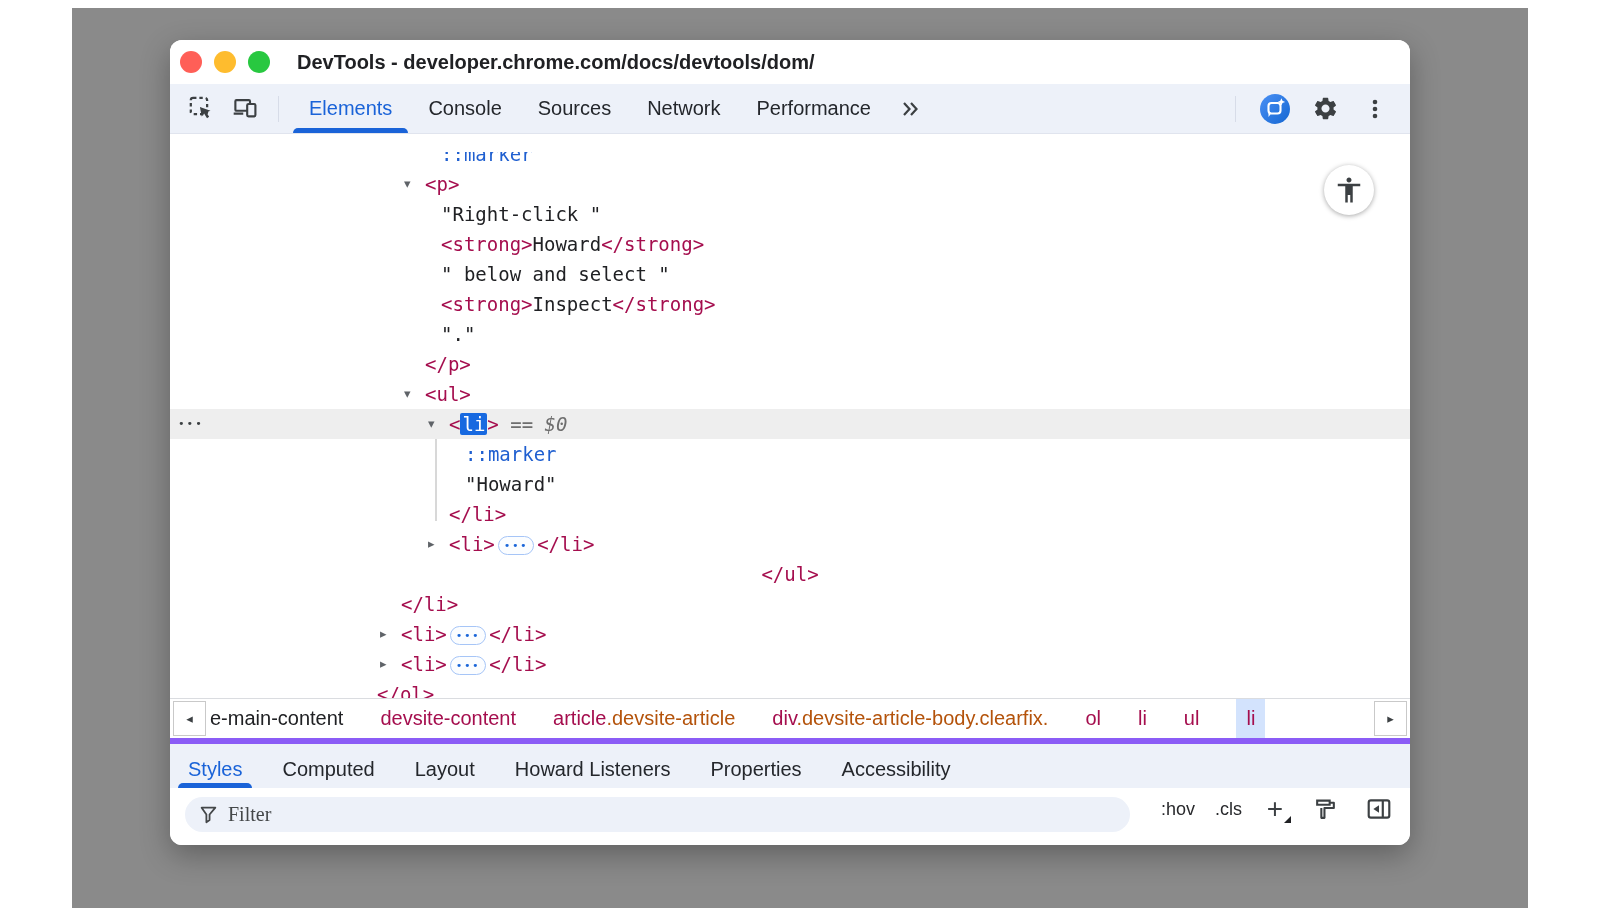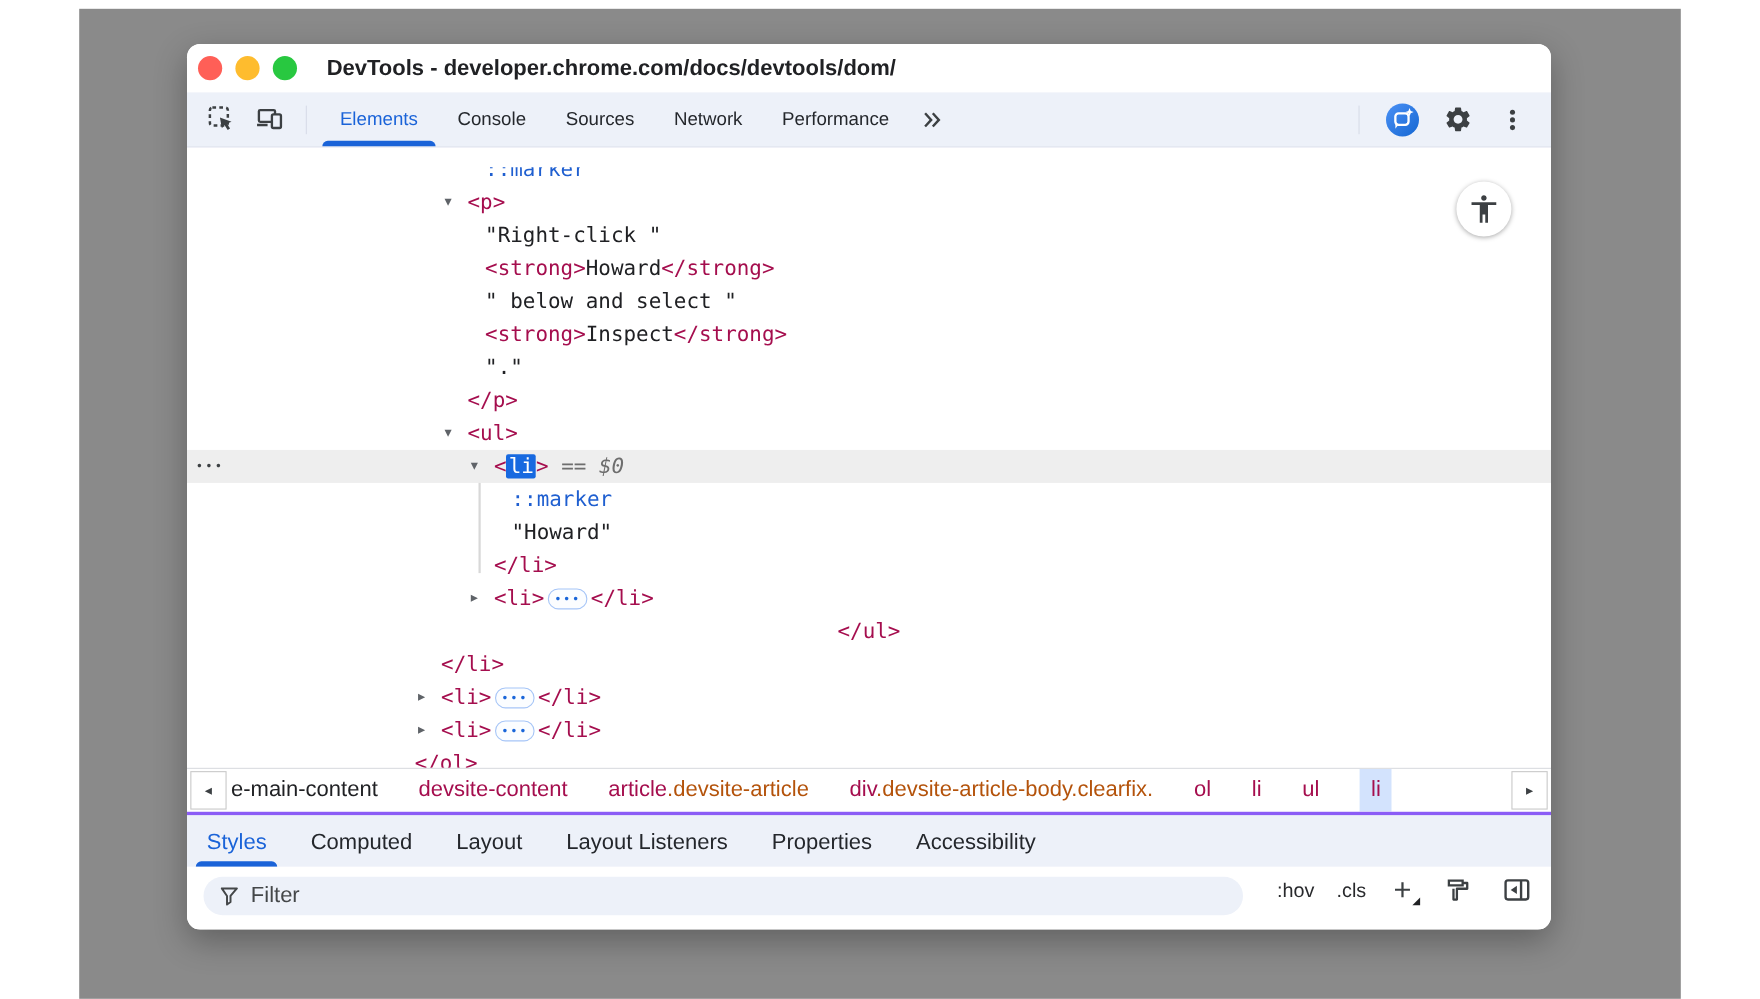--- a/index.html
+++ b/index.html
@@ -20,21 +20,21 @@
   .win-title { position:absolute; left:127px; top:0; line-height:44px; font-size:20px;
                font-weight:700; color:#202124; white-space:nowrap; }
 
   
   .toolbar { position:absolute; top:44px; left:0; right:0; height:50px; background:#edf1f9;
              border-bottom:1px solid #e0e4ee; display:flex; align-items:center; }
   .icon-btn { display:flex; align-items:center; justify-content:center; width:34px; height:34px; flex:0 0 auto; }
   .tb-left { display:flex; align-items:center; gap:10px; padding-left:14px; }
   .v-div { width:1px; height:26px; background:#d7dce8; margin:0 6px; flex:0 0 auto; }
   .tabs { display:flex; align-items:stretch; height:100%; margin-left:6px; }
-  .tab { position:relative; padding:0 18px; line-height:49px; font-size:17px; color:#24272c;
+  .tab { position:relative; padding:0 18px; line-height:49px; font-size:20px; color:#24272c;
          white-space:nowrap; }
   .tab.active { color:#1a63d8; }
   .tab.active::after { content:""; position:absolute; left:2px; right:2px; bottom:0; height:5px;
                        background:#1a63d8; border-radius:5px 5px 0 0; }
   .tb-spacer { flex:1; }
   .tb-right { display:flex; align-items:center; gap:16px; padding-right:18px; }
   .ai-circle { width:32px; height:32px; }
 
   
   .tree { position:absolute; top:112px; left:0; right:0; height:564px; overflow:hidden;
@@ -68,32 +68,32 @@
                   font-size:13px; color:#3c4043; z-index:2; }
   .cs-left { left:3px; } .cs-right { right:3px; }
   .crumbs { position:absolute; left:40px; right:40px; top:0; bottom:0; display:flex; gap:37px;
             align-items:center; overflow:hidden; white-space:nowrap; font-size:20px; }
   .crumb { flex:0 0 auto; }
   .crumb.sel-crumb { align-self:stretch; display:flex; align-items:center; padding:0 10px; background:#d3e3fd; }
   .cp-plain { color:#202124; } .cp-tag { color:#a50e4e; } .cp-cls { color:#b4530b; }
 
   
   .tabbar2 { position:absolute; top:698px; left:0; right:0; height:50px; background:#edf1f9;
-             border-top:3px solid #8b5cf6; display:flex; align-items:stretch; padding-left:8px; gap:20px; }
+             border-top:6px solid #8b5cf6; display:flex; align-items:stretch; padding-left:8px; gap:20px; }
   .tab2 { position:relative; padding:0 10px; line-height:50px; font-size:20px; color:#24272c; white-space:nowrap; }
   .tab2.active { color:#1a63d8; }
   .tab2.active::after { content:""; position:absolute; left:0; right:0; bottom:0; height:5px;
                         background:#1a63d8; border-radius:5px 5px 0 0; }
 
   
   .filterbar { position:absolute; top:748px; left:0; right:0; height:57px; background:#fff; }
   .filter-pill { position:absolute; left:15px; top:9px; width:945px; height:35px; border-radius:18px;
                  background:#edf1f9; display:flex; align-items:center; padding:0 14px; gap:10px; }
   .filter-input { flex:1; border:none; outline:none; background:transparent; font-size:20px;
-                  color:#202124; font-family:Liberation Sans, sans-serif; }
+                  color:#202124; font-family:Liberation Serif, serif; }
   .filter-input::placeholder { color:#444749; }
   .fb-right { position:absolute; right:14px; top:0; height:42px; display:flex; align-items:center; gap:20px; }
   .toggle-txt { font-size:18px; color:#28292c; }
   .plus-wrap { position:relative; width:26px; height:30px; display:flex; align-items:center; justify-content:center; }
   .plus-glyph { font-size:28px; font-weight:400; color:#3c4043; line-height:26px; }
   .plus-corner { position:absolute; right:-3px; bottom:1px; width:0; height:0;
                  border-bottom:7px solid #202124; border-left:7px solid transparent; }
 </style>
 </head>
 <body>
@@ -214,21 +214,21 @@
           <span class="cp-tag">li</span>
         </div>
       </div>
     <div class="crumb-scroll cs-right">▸</div>
   </div>
 
   <div class="tabbar2" id="sidebar-tabs">
       <div class="tab2 active">Styles</div>
       <div class="tab2">Computed</div>
       <div class="tab2">Layout</div>
-      <div class="tab2">Layout Listeners</div>
+      <div class="tab2">Howard Listeners</div>
       <div class="tab2">Properties</div>
       <div class="tab2">Accessibility</div>
     </div>
 
   <div class="filterbar">
     <div class="filter-pill">
       <svg width="19" height="19" viewBox="0 0 18 18">
         <path d="M2.5 2.5h13L10 9v5.2l-3 2.2V9z" fill="none" stroke="#444749" stroke-width="1.7" stroke-linejoin="round"></path>
       </svg>
       <input class="filter-input" type="text" placeholder="Filter" style="">

